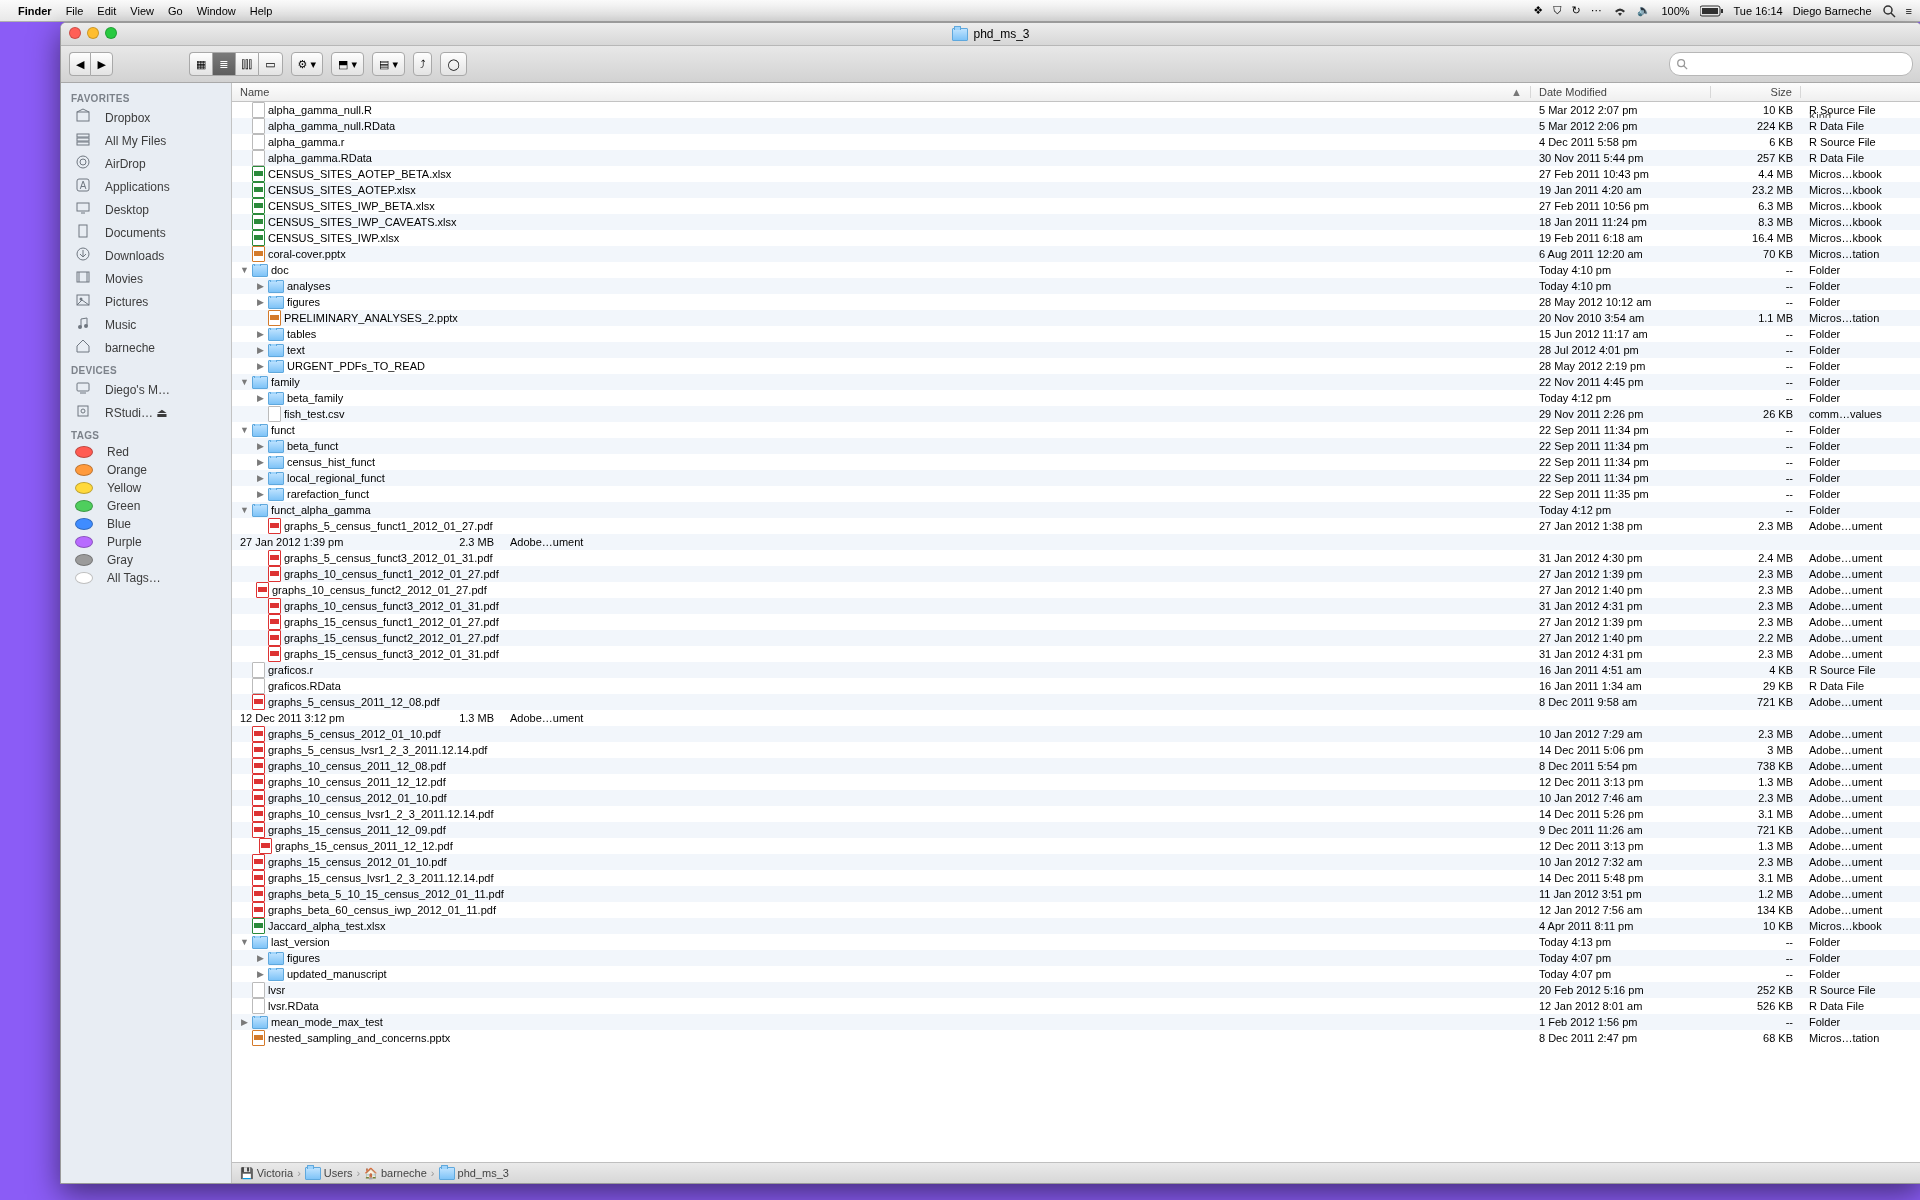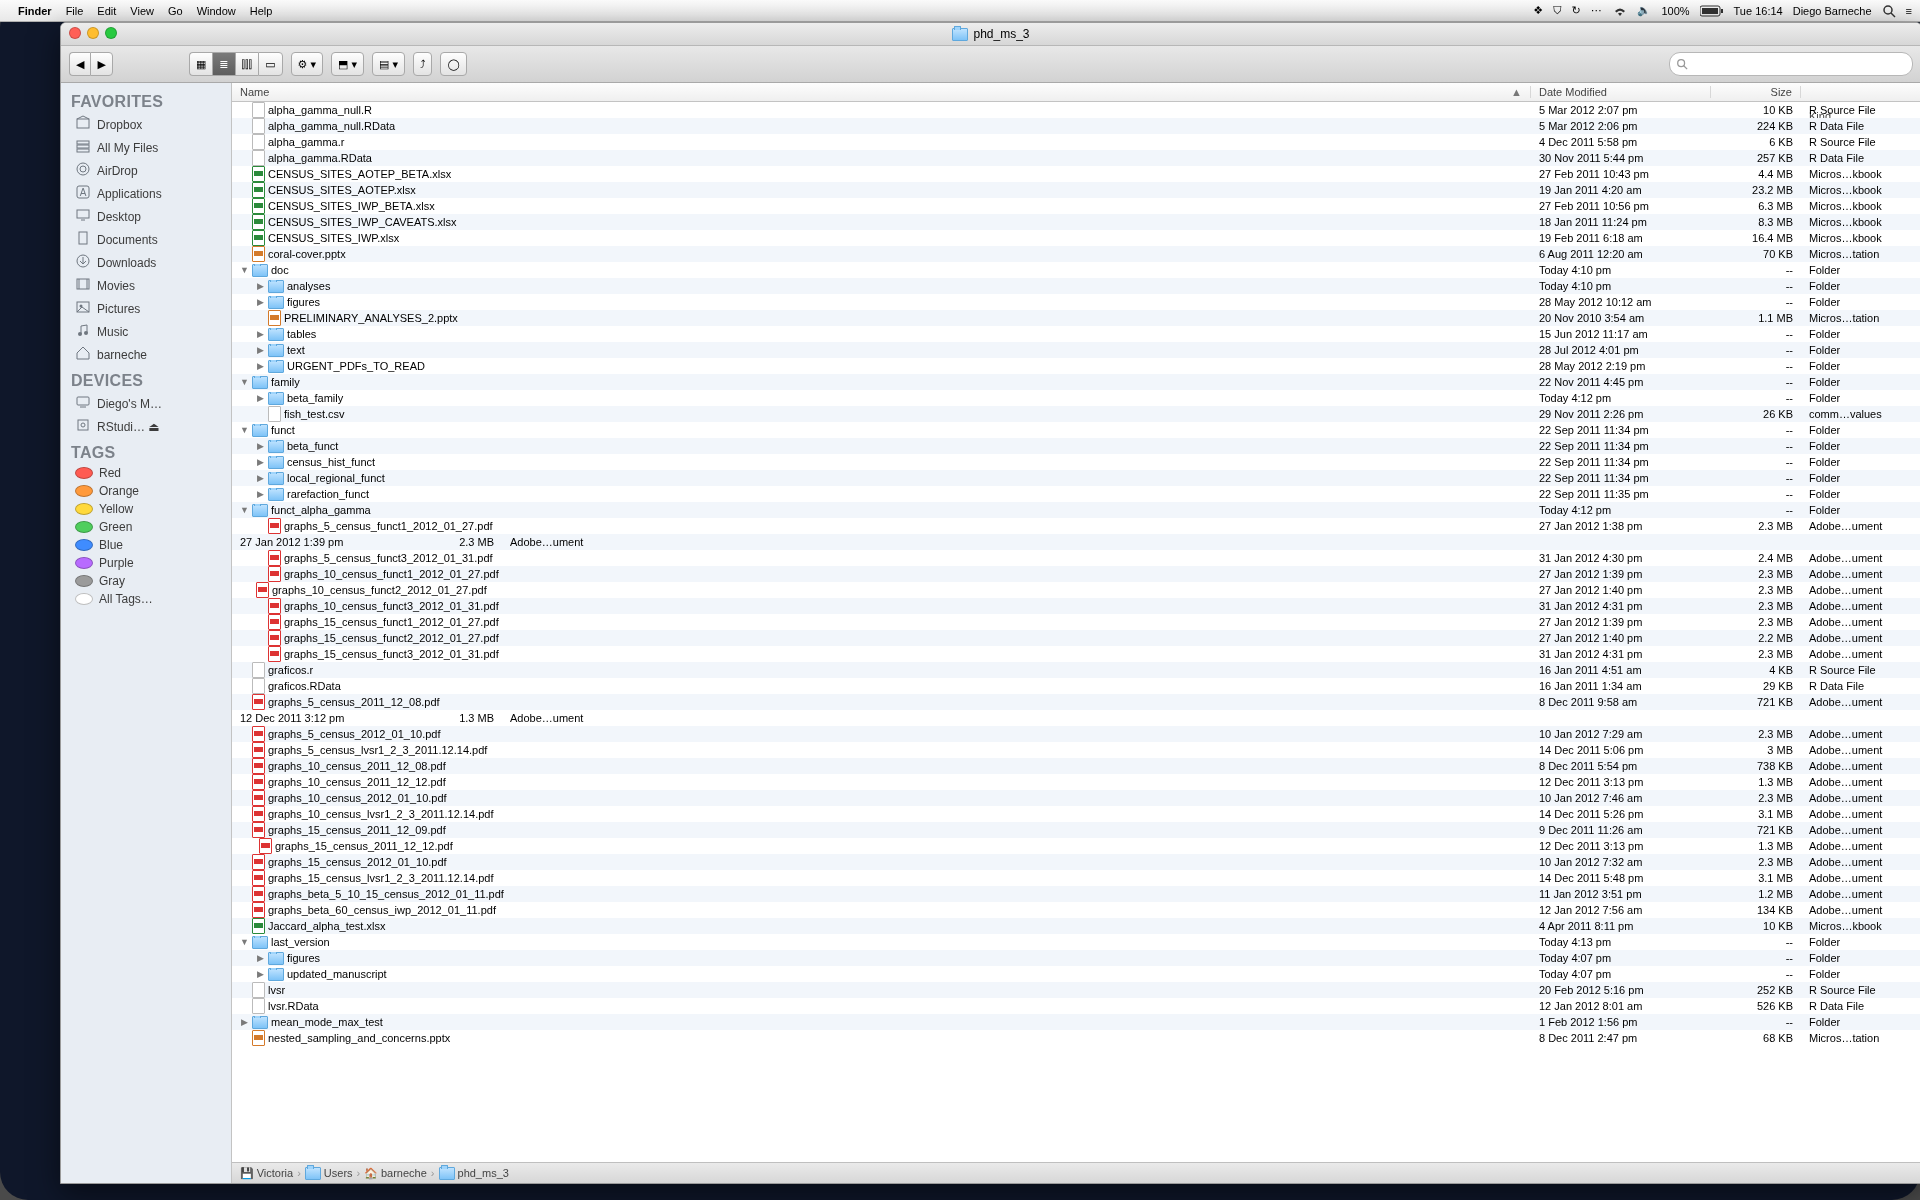--- a/index.html
+++ b/index.html
@@ -1,16 +1,16 @@
 <!DOCTYPE html>
 <html><head>
 <meta charset="utf-8">
 <style>
   html,body{margin:0;padding:0;height:100%;font-family:"Lucida Grande","Helvetica Neue",Arial,sans-serif;font-size:11px;color:#000;background:#4a4a4a;overflow:hidden;}
-  .screen{position:relative;width:1920px;height:1200px;margin:0 auto;background:#0f172a;border-radius:28px;}
+  .screen{position:relative;width:1920px;height:1200px;margin:0 auto;background:#8b5cf6;}
   
   .menubar{position:absolute;top:0;left:0;right:0;height:22px;background:linear-gradient(#fbfbfb,#e8e8e8);display:flex;align-items:center;padding:0 8px;border-bottom:1px solid #b0b0b0;box-sizing:border-box;}
   .menubar .apple{font-size:14px;margin-right:10px;}
   .menubar .app{font-weight:bold;margin-right:14px;}
   .menubar .menu-item{margin-right:14px;}
   .menubar .spacer{flex:1;}
   .menubar .status{margin-left:10px;display:flex;align-items:center;}
   .menubar svg{display:block;}
   
   .window{position:absolute;top:22px;left:60px;width:1860px;height:1160px;background:#fff;border:1px solid #9a9a9a;border-radius:6px 6px 0 0;box-shadow:0 10px 30px rgba(0,0,0,.5);display:flex;flex-direction:column;overflow:hidden;}
@@ -24,22 +24,22 @@
   .seg{display:flex;}
   .seg .tbtn{border-radius:0;border-right-width:0;}
   .seg .tbtn:first-child{border-radius:4px 0 0 4px;}
   .seg .tbtn:last-child{border-radius:0 4px 4px 0;border-right-width:1px;}
   .seg .active{background:linear-gradient(#7a7a7a,#5e5e5e);color:#fff;}
   .toolbar .grow{flex:1;}
   .search{width:230px;height:22px;border:1px solid #b7b7b7;border-radius:11px;background:#fff;display:flex;align-items:center;padding:0 6px;color:#888;}
   
   .body{flex:1;display:flex;min-height:0;}
   .sidebar{width:170px;background:#e8edf3;border-right:1px solid #c3c3c3;overflow:auto;padding-top:4px;}
-  .sb-header{color:#7c828a;font-size:16px;font-weight:bold;padding:6px 10px 2px;text-transform:uppercase;letter-spacing:.3px;}
-  .sb-item{display:flex;align-items:center;gap:6px;padding:2px 10px 2px 14px;color:#3c3c3c;font-size:12px;}
+  .sb-header{color:#7c828a;font-size:10px;font-weight:bold;padding:6px 10px 2px;text-transform:uppercase;letter-spacing:.3px;}
+  .sb-item{display:flex;align-items:center;gap:14px;padding:2px 10px 2px 14px;color:#3c3c3c;font-size:12px;}
   .sb-item svg,.sb-item .dot{flex:0 0 16px;}
   .dot{width:10px;height:10px;border-radius:50%;border:1px solid rgba(0,0,0,.25);}
   
   .main{flex:1;display:flex;flex-direction:column;min-width:0;}
   .cols{height:18px;background:linear-gradient(#fdfdfd,#efefef);border-bottom:1px solid #c3c3c3;display:flex;align-items:center;font-size:11px;color:#444;}
   .col{padding:0 8px;border-right:1px solid #d7d7d7;box-sizing:border-box;display:flex;align-items:center;}
   .col.name{flex:1;}
   .col.date{width:180px;}
   .col.size{width:90px;justify-content:flex-end;}
   .col.kind{width:120px;margin-top:48px;}

